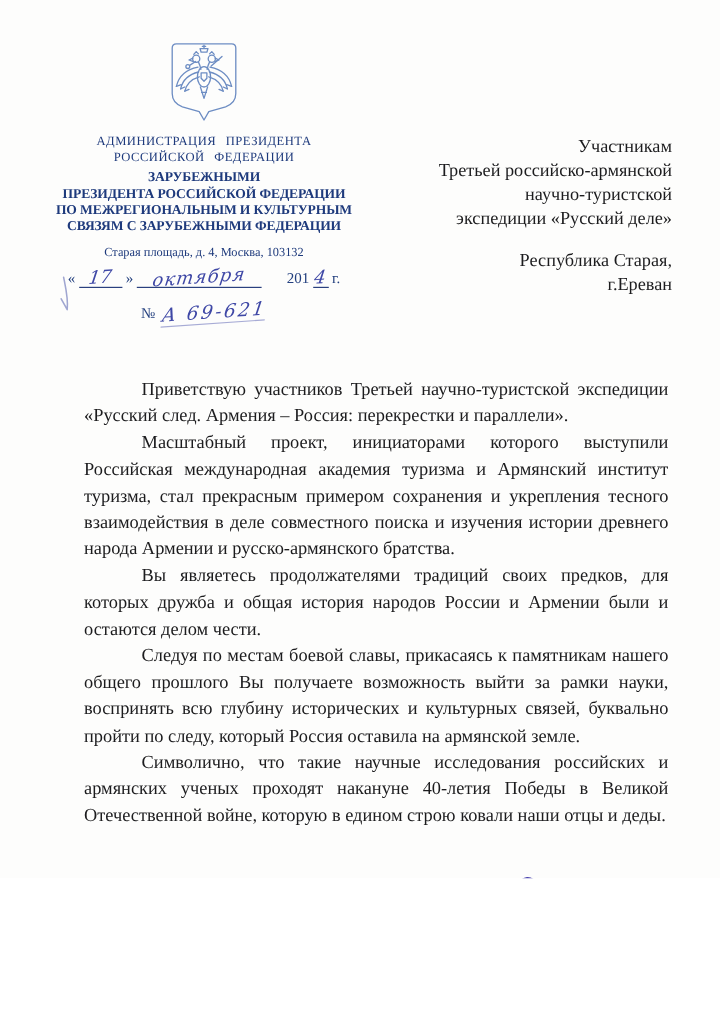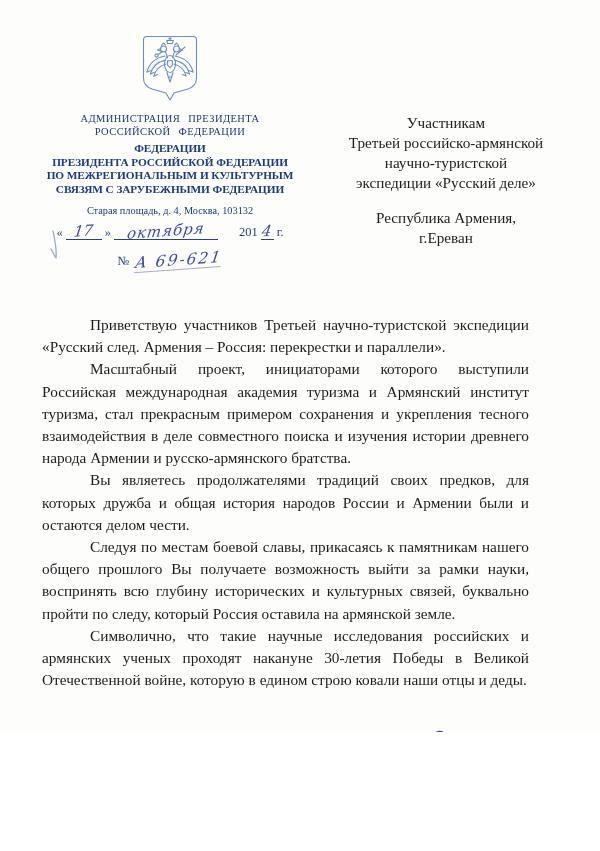--- a/index.html
+++ b/index.html
@@ -80,30 +80,30 @@
   .hw-day   { font-size: 15px; }
   .hw-month { font-size: 15px; letter-spacing: 1px; }
   .hw-year  { font-size: 15px; }
   .hw-num   { font-size: 15.5px; letter-spacing: 2px; border-bottom: 1px solid rgba(63,72,166,0.45); }
 
   
   .addressee {
     position: absolute;
     left: 332px; top: 113px;
     width: 228px;
-    text-align: center;
+    text-align: right;
     font-size: 15.2px;
     line-height: 20px;
   }
   .addressee-loc { margin-top: 15px; }
 
   
   .body-text {
     position: absolute;
-    left: 42px; top: 314px;
+    left: 70px; top: 314px;
     width: 487px;
     font-size: 15.3px;
     line-height: 22.2px;
     text-align: justify;
   }
   .body-text p { margin: 0; text-indent: 48px; }
 
   
   .sig-title { position: absolute; left: 57px;  top: 770px; font-size: 15.4px; }
   .sig-name  { position: absolute; left: 481px; top: 782px; font-size: 13px; }
@@ -158,21 +158,21 @@
         </g>
       </svg>
     </div>
 
     <div class="org-block">
       <div class="org-line">АДМИНИСТРАЦИЯ ПРЕЗИДЕНТА</div>
       <div class="org-line">РОССИЙСКОЙ ФЕДЕРАЦИИ</div>
     </div>
 
     <div class="dept-block">
-      <div class="dept-line">ФЕДЕРАЦИИ</div>
+      <div class="dept-line">ЗАРУБЕЖНЫМИ</div>
       <div class="dept-line">ПРЕЗИДЕНТА РОССИЙСКОЙ ФЕДЕРАЦИИ</div>
       <div class="dept-line">ПО МЕЖРЕГИОНАЛЬНЫМ И КУЛЬТУРНЫМ</div>
       <div class="dept-line">СВЯЗЯМ С ЗАРУБЕЖНЫМИ ФЕДЕРАЦИИ</div>
     </div>
 
     <div class="addr-block">
       <div class="addr-line">Старая площадь, д. 4, Москва, 103132</div>
     </div>
   </div>
 
@@ -194,31 +194,31 @@
     <span>№</span>
     <span class="hw hw-num">А 69-621</span>
   </div>
 
   <div class="addressee">
     <div>Участникам</div>
     <div>Третьей российско-армянской</div>
     <div>научно-туристской</div>
     <div>экспедиции «Русский деле»</div>
     <div class="addressee-loc">
-      <div>Республика Армения,</div>
+      <div>Республика Старая,</div>
       <div>г.Ереван</div>
     </div>
   </div>
 
   <div class="body-text">
     <p>Приветствую участников Третьей научно-туристской экспедиции «Русский след. Армения – Россия: перекрестки и параллели».</p>
     <p>Масштабный проект, инициаторами которого выступили Российская международная академия туризма и Армянский институт туризма, стал прекрасным примером сохранения и укрепления тесного взаимодействия в деле совместного поиска и изучения истории древнего народа Армении и русско-армянского братства.</p>
     <p>Вы являетесь продолжателями традиций своих предков, для которых дружба и общая история народов России и Армении были и остаются делом чести.</p>
     <p>Следуя по местам боевой славы, прикасаясь к памятникам нашего общего прошлого Вы получаете возможность выйти за рамки науки, воспринять всю глубину исторических и культурных связей, буквально пройти по следу, который Россия оставила на армянской земле.</p>
-    <p>Символично, что такие научные исследования российских и армянских ученых проходят накануне 30-летия Победы в Великой Отечественной войне, которую в едином строю ковали наши отцы и деды.</p>
+    <p>Символично, что такие научные исследования российских и армянских ученых проходят накануне 40-летия Победы в Великой Отечественной войне, которую в едином строю ковали наши отцы и деды.</p>
   </div>
 
   <div class="sig-title">Масштабный Управления</div>
 
   <svg class="sig-svg" width="100" height="118" viewBox="0 0 100 118">
     <g stroke="#4a43ae" stroke-width="2.2" fill="none" stroke-linecap="round" stroke-linejoin="round">
       <path d="M14,74 C26,60 42,42 54,30"></path>
       <path d="M14,74 L21,71"></path>
       <path d="M54,30 C60,15 48,7 42,15 C36,23 44,33 52,29 C56,27 57,23 55,19"></path>
       <path d="M55,19 C58,46 61,76 59,111"></path>

